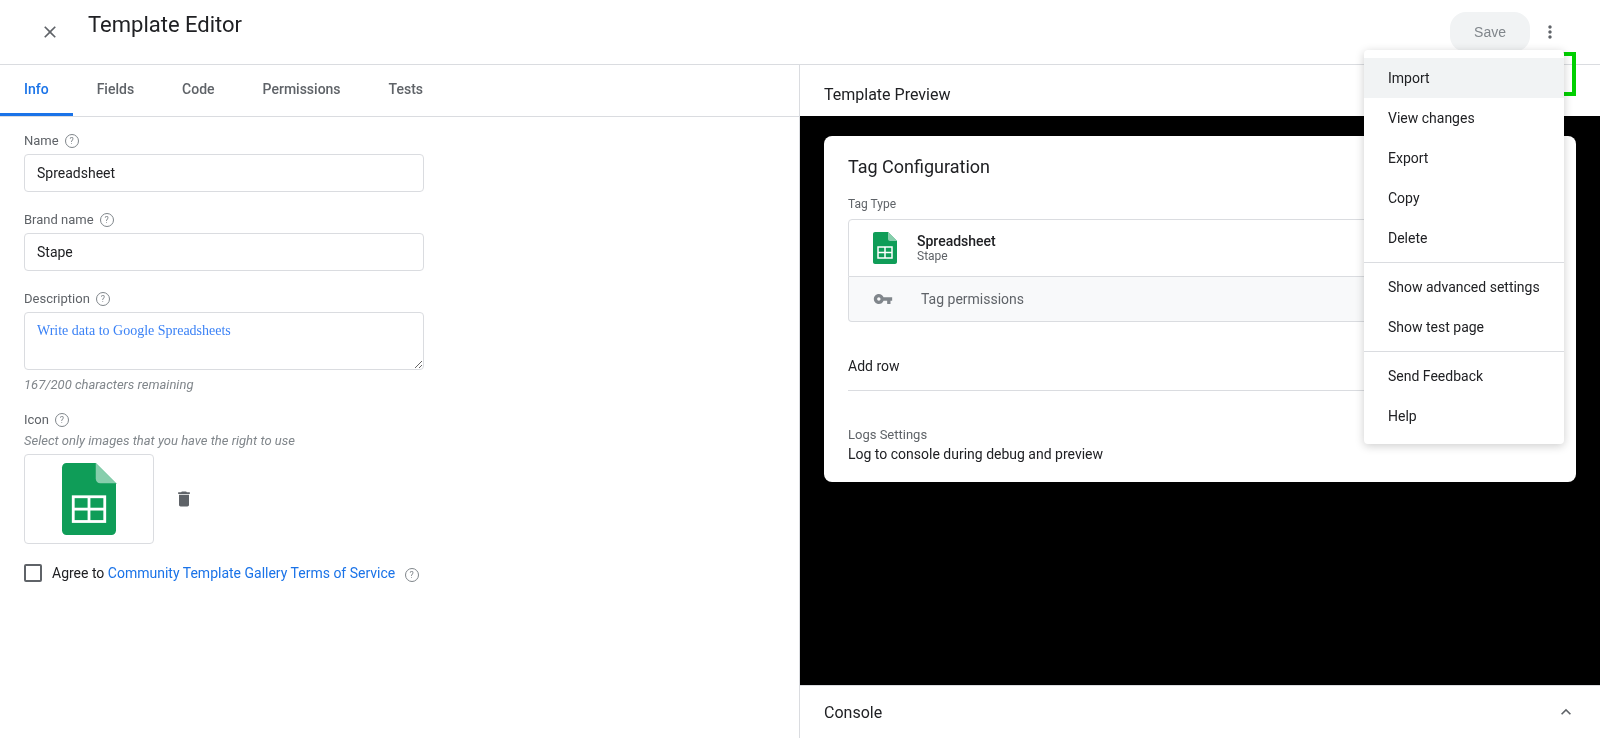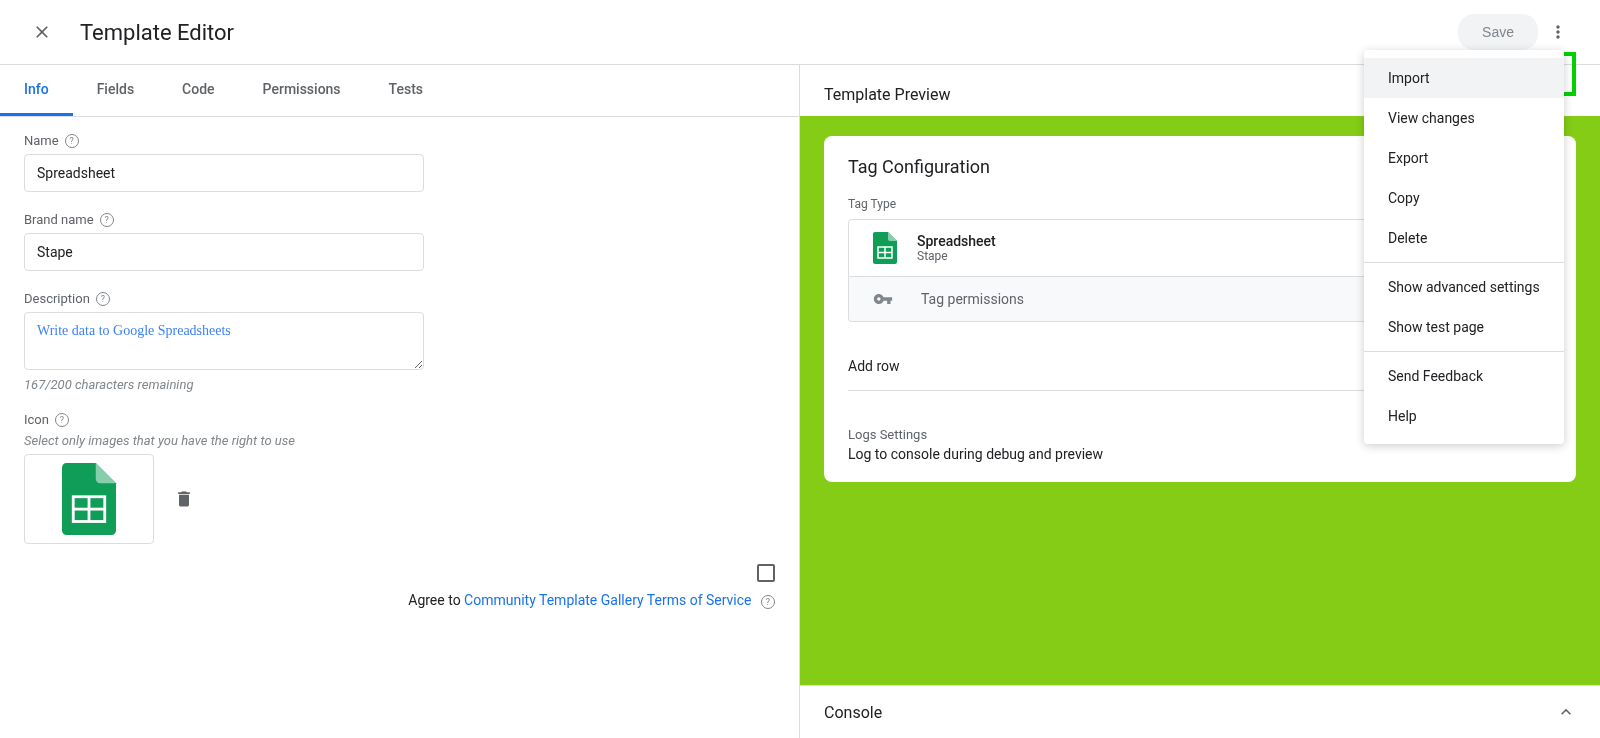--- a/index.html
+++ b/index.html
@@ -1,18 +1,18 @@
 <!DOCTYPE html>
 <html><head>
   <meta charset="utf-8">
   <style>
     * { box-sizing: border-box; margin: 0; padding: 0; }
     body { font-family: 'Google Sans', Roboto, Arial, sans-serif; background: #fff; color: #202124; font-size: 14px; width: 1600px; height: 738px; overflow: hidden; position: relative; }
     
-    .header { display: flex; align-items: center; padding: 12px 24px; height: 64px; }
+    .header { display: flex; padding: 12px 32px; height: 64px; }
     .close-btn { background: none; border: none; cursor: pointer; padding: 8px; margin-right: 20px; color: #5f6368; }
     .header-title { font-size: 22px; font-weight: 400; color: #202124; flex: 1; }
     .save-btn { background: #f1f3f4; border: none; color: #80868b; padding: 10px 24px; border-radius: 16px; font-size: 14px; font-weight: 500; cursor: pointer; margin-right: 2px; }
     .more-btn { background: none; border: none; cursor: pointer; padding: 8px; color: #5f6368; }
     
     .main { display: flex; height: calc(100% - 64px); border-top: 1px solid #dadce0; }
     .left-panel { width: 50%; border-right: 1px solid #dadce0; display: flex; flex-direction: column; }
     .right-panel { width: 50%; display: flex; flex-direction: column; }
     
     .tabs { display: flex; border-bottom: 1px solid #dadce0; }
@@ -26,27 +26,27 @@
     .text-input { width: 400px; padding: 10px 12px; border: 1px solid #dadce0; border-radius: 4px; font-size: 14px; color: #202124; font-family: inherit; }
     .textarea-input { width: 400px; padding: 10px 12px; border: 1px solid #dadce0; border-radius: 4px; font-size: 14px; color: #3b82f6; font-family: Liberation Serif, serif; resize: both; height: 58px; }
     .char-count { font-size: 13px; color: #80868b; font-style: italic; margin-top: 4px; }
     .hint-text { font-size: 13px; color: #80868b; font-style: italic; margin-bottom: 6px; }
     
     .icon-box { display: flex; align-items: center; gap: 16px; }
     .icon-preview { width: 130px; height: 90px; border: 1px solid #dadce0; border-radius: 4px; display: flex; align-items: center; justify-content: center; }
     .sheets-icon-large { width: 56px; height: 72px; }
     .trash-btn { background: none; border: none; cursor: pointer; color: #5f6368; padding: 4px; }
     
-    .checkbox-row { display: flex; align-items: flex-end; gap: 10px; margin-top: 8px; flex-direction: column; }
+    .checkbox-row { display: flex; align-items: center; gap: 10px; margin-top: 8px; }
     .checkbox { width: 18px; height: 18px; border: 2px solid #5f6368; border-radius: 2px; cursor: pointer; }
     .checkbox-label { font-size: 14px; color: #202124; }
     .link { color: #1a73e8; cursor: pointer; }
     
     .preview-header { padding: 20px 24px 12px; font-size: 16px; font-weight: 400; color: #202124; }
-    .preview-body { background: #84cc16; flex: 1; padding: 20px 24px; overflow-y: auto; }
+    .preview-body { background: #000000; flex: 1; padding: 20px 24px; overflow-y: auto; }
     .card { background: #fff; border-radius: 8px; padding: 20px 24px; }
     .card-title { font-size: 18px; font-weight: 400; color: #202124; margin-bottom: 20px; }
     .small-label { font-size: 12px; color: #5f6368; margin-bottom: 8px; }
     
     .tag-type-row { display: flex; align-items: center; gap: 20px; padding: 12px 0; border: 1px solid #dadce0; border-radius: 4px 4px 0 0; padding-left: 24px; }
     .tag-name { font-size: 14px; font-weight: 500; color: #202124; }
     .tag-brand { font-size: 12px; color: #5f6368; }
     .permissions-row { display: flex; align-items: center; gap: 28px; padding: 12px 0; border: 1px solid #dadce0; border-top: none; border-radius: 0 0 4px 4px; padding-left: 24px; background: #f8f9fa; cursor: pointer; }
     .key-icon { color: #80868b; }
     .perm-label { font-size: 14px; color: #5f6368; }

